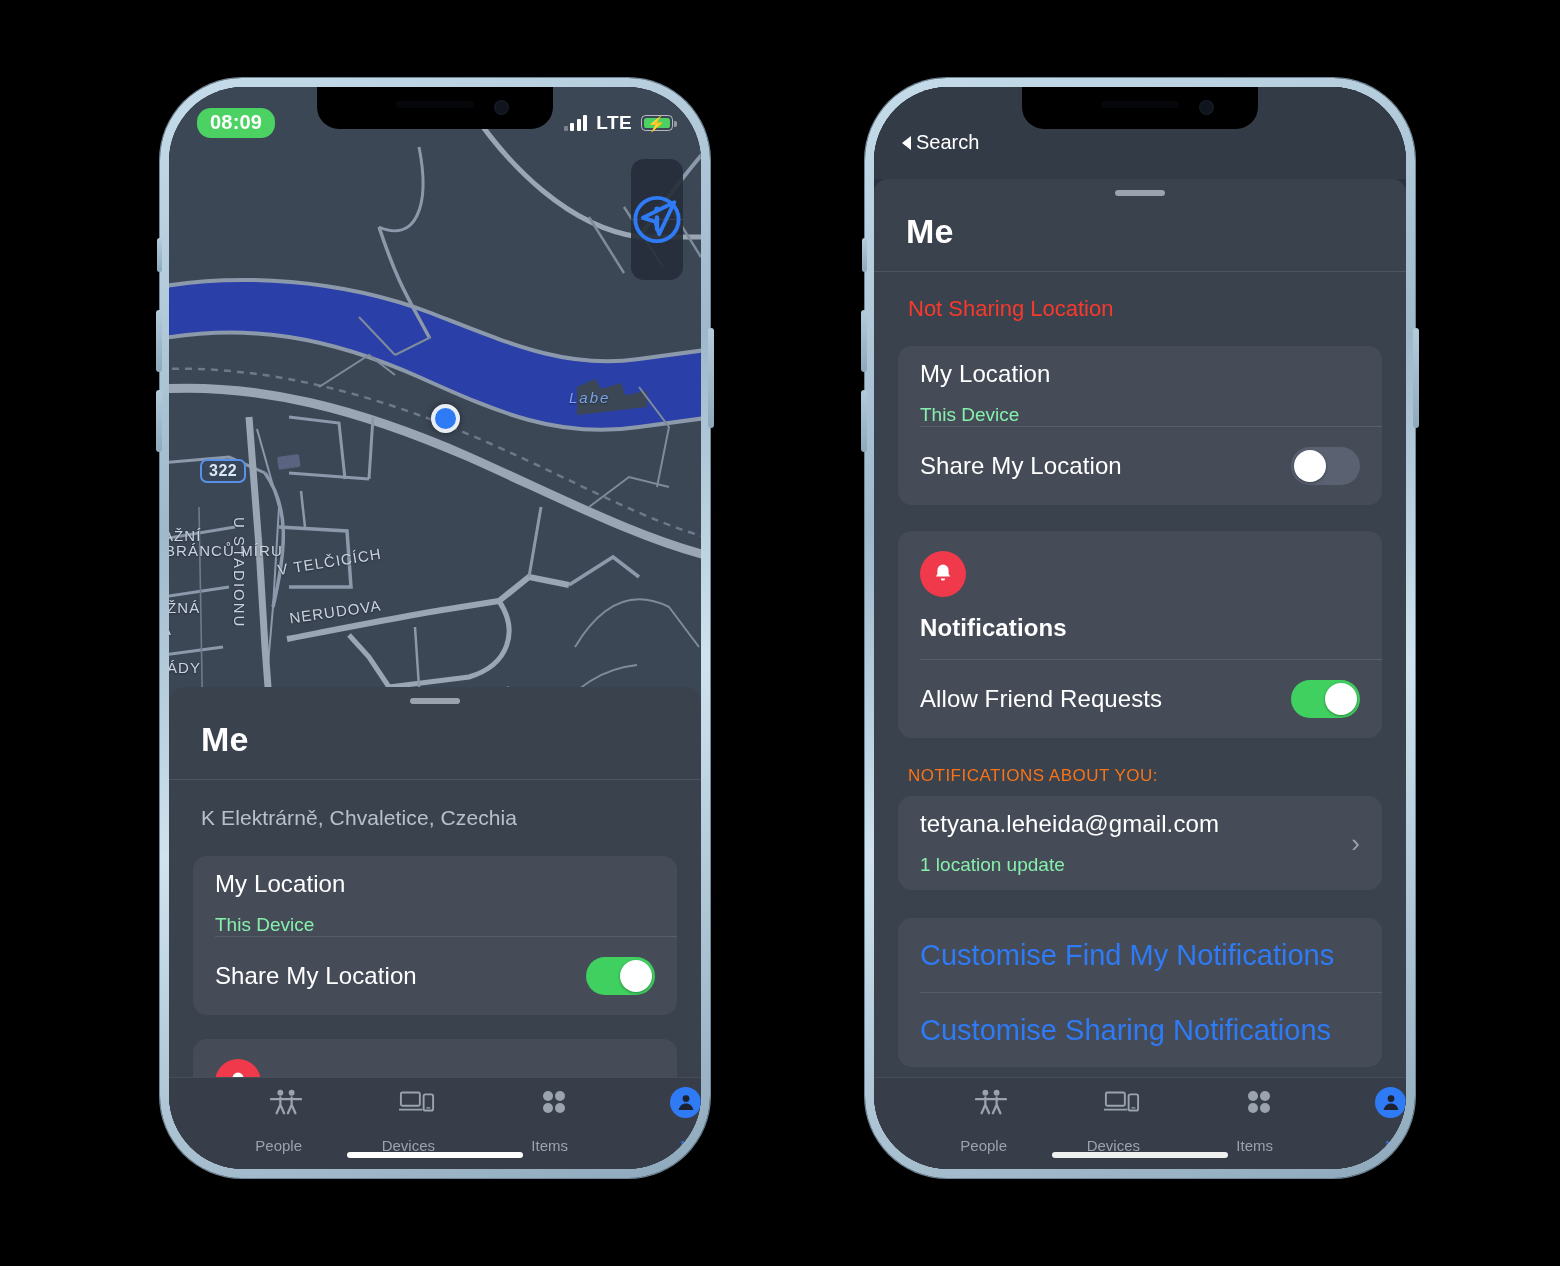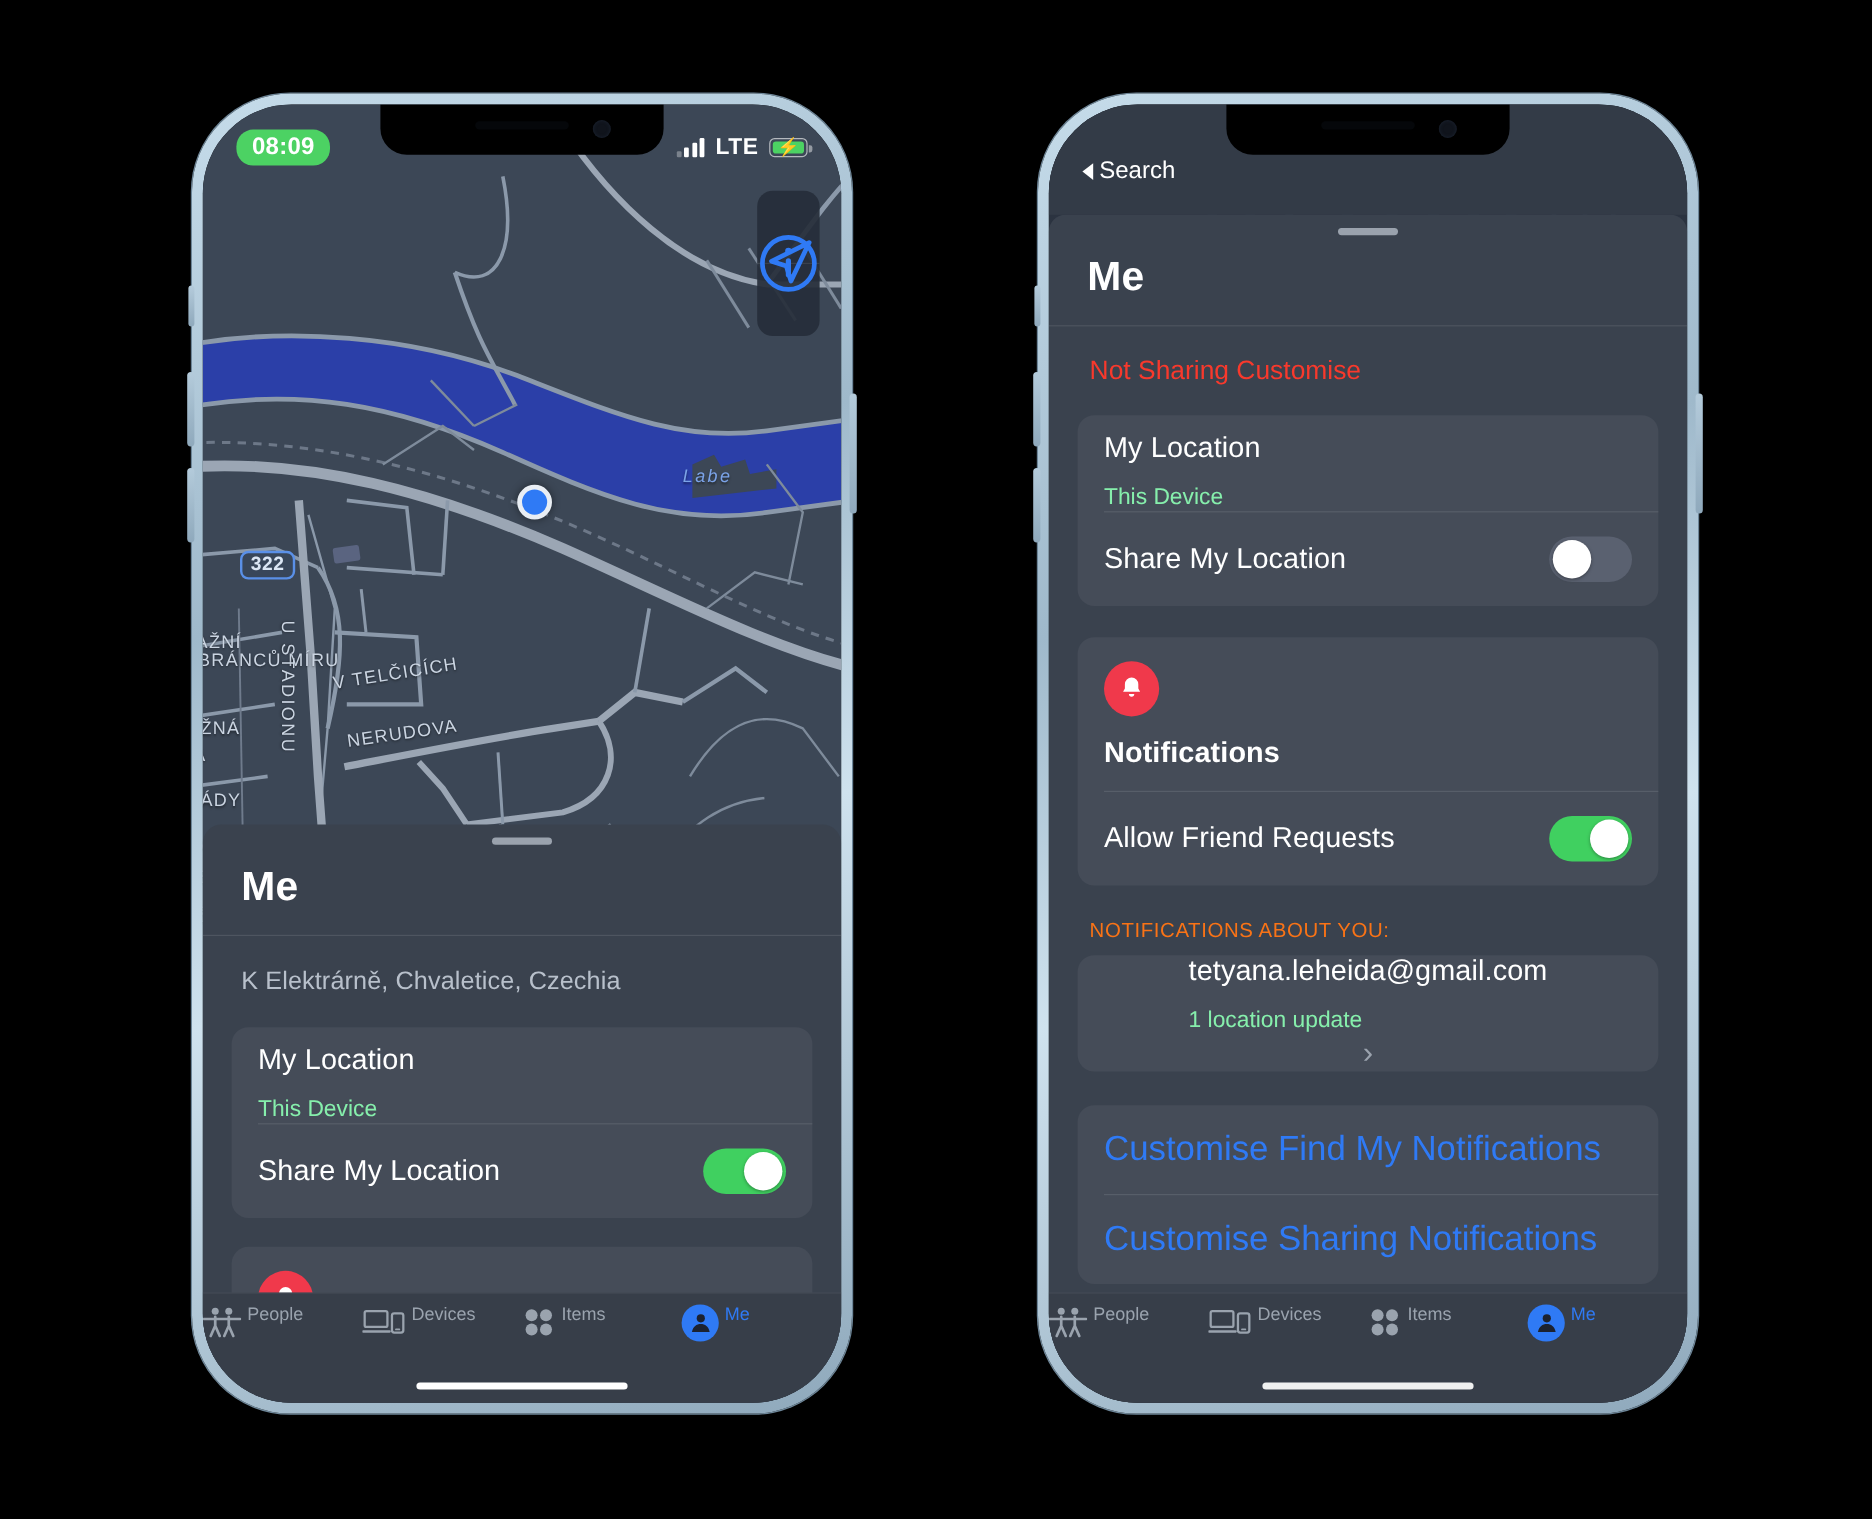--- a/index.html
+++ b/index.html
@@ -199,21 +199,21 @@
     width: 46px; height: 46px; border-radius: 50%; background: #f0394b;
     display: flex; align-items: center; justify-content: center;
   }
 
   
   .tabbar {
     position: absolute; left: 0; right: 0; bottom: 0; height: 92px;
     background: #373e49; border-top: 1px solid rgba(255,255,255,.08);
     display: flex; align-items: flex-start; z-index: 70; padding-top: 9px;
   }
-  .tab { flex: 1; display: flex; align-items: flex-start; gap: 5px; }
+  .tab { flex: 1; display: flex; flex-direction: column; align-items: flex-end; gap: 20px; }
   .tab .ico { height: 30px; display: flex; align-items: center; justify-content: center; }
   .tab .lbl { color: #9aa3ae; font-size: 15px; }
   .tab.active .lbl { color: #2f7af5; }
   .avatar-circle {
     width: 31px; height: 31px; border-radius: 50%; background: #2f7af5;
     display: flex; align-items: center; justify-content: center;
   }
   .home-ind {
     position: absolute; left: 50%; transform: translateX(-50%); bottom: 11px;
     width: 176px; height: 6px; border-radius: 3px; background: #fff; z-index: 80;
@@ -480,21 +480,21 @@
       <div class="notch">
         <span class="spk"></span>
           <span class="cam"></span>
       </div>
 
       <div class="sheet right-sheet">
         <div class="grabber"></div>
         <div class="sheet-title">Me</div>
         <div class="sheet-sep"></div>
 
-        <div class="status-red">Not Sharing Customise</div>
+        <div class="status-red">Not Sharing Location</div>
 
         <div style="height:24px"></div>
         <div class="card">
           <div class="row" style="min-height:76px; align-items:flex-start; padding-top:14px;">
             <div>
               <div class="r-title">My Location</div>
               <div class="r-sub">This Device</div>
             </div>
           </div>
           <div class="row-div"></div>
@@ -524,21 +524,21 @@
             <span class="r-title">Allow Friend Requests</span>
             <span class="toggle on">
                 <span class="knob"></span>
               </span>
           </div>
         </div>
 
         <div style="height:28px"></div>
         <div class="section-head">NOTIFICATIONS ABOUT YOU:</div>
         <div class="card">
-          <div class="row" style="min-height:94px;flex-direction:column;">
+          <div class="row" style="min-height:94px;">
             <div>
               <div class="r-title">tetyana.leheida@gmail.com</div>
               <div class="r-sub">1 location update</div>
             </div>
             <span class="chev">›</span>
           </div>
         </div>
 
         <div style="height:28px"></div>
         <div class="card">

